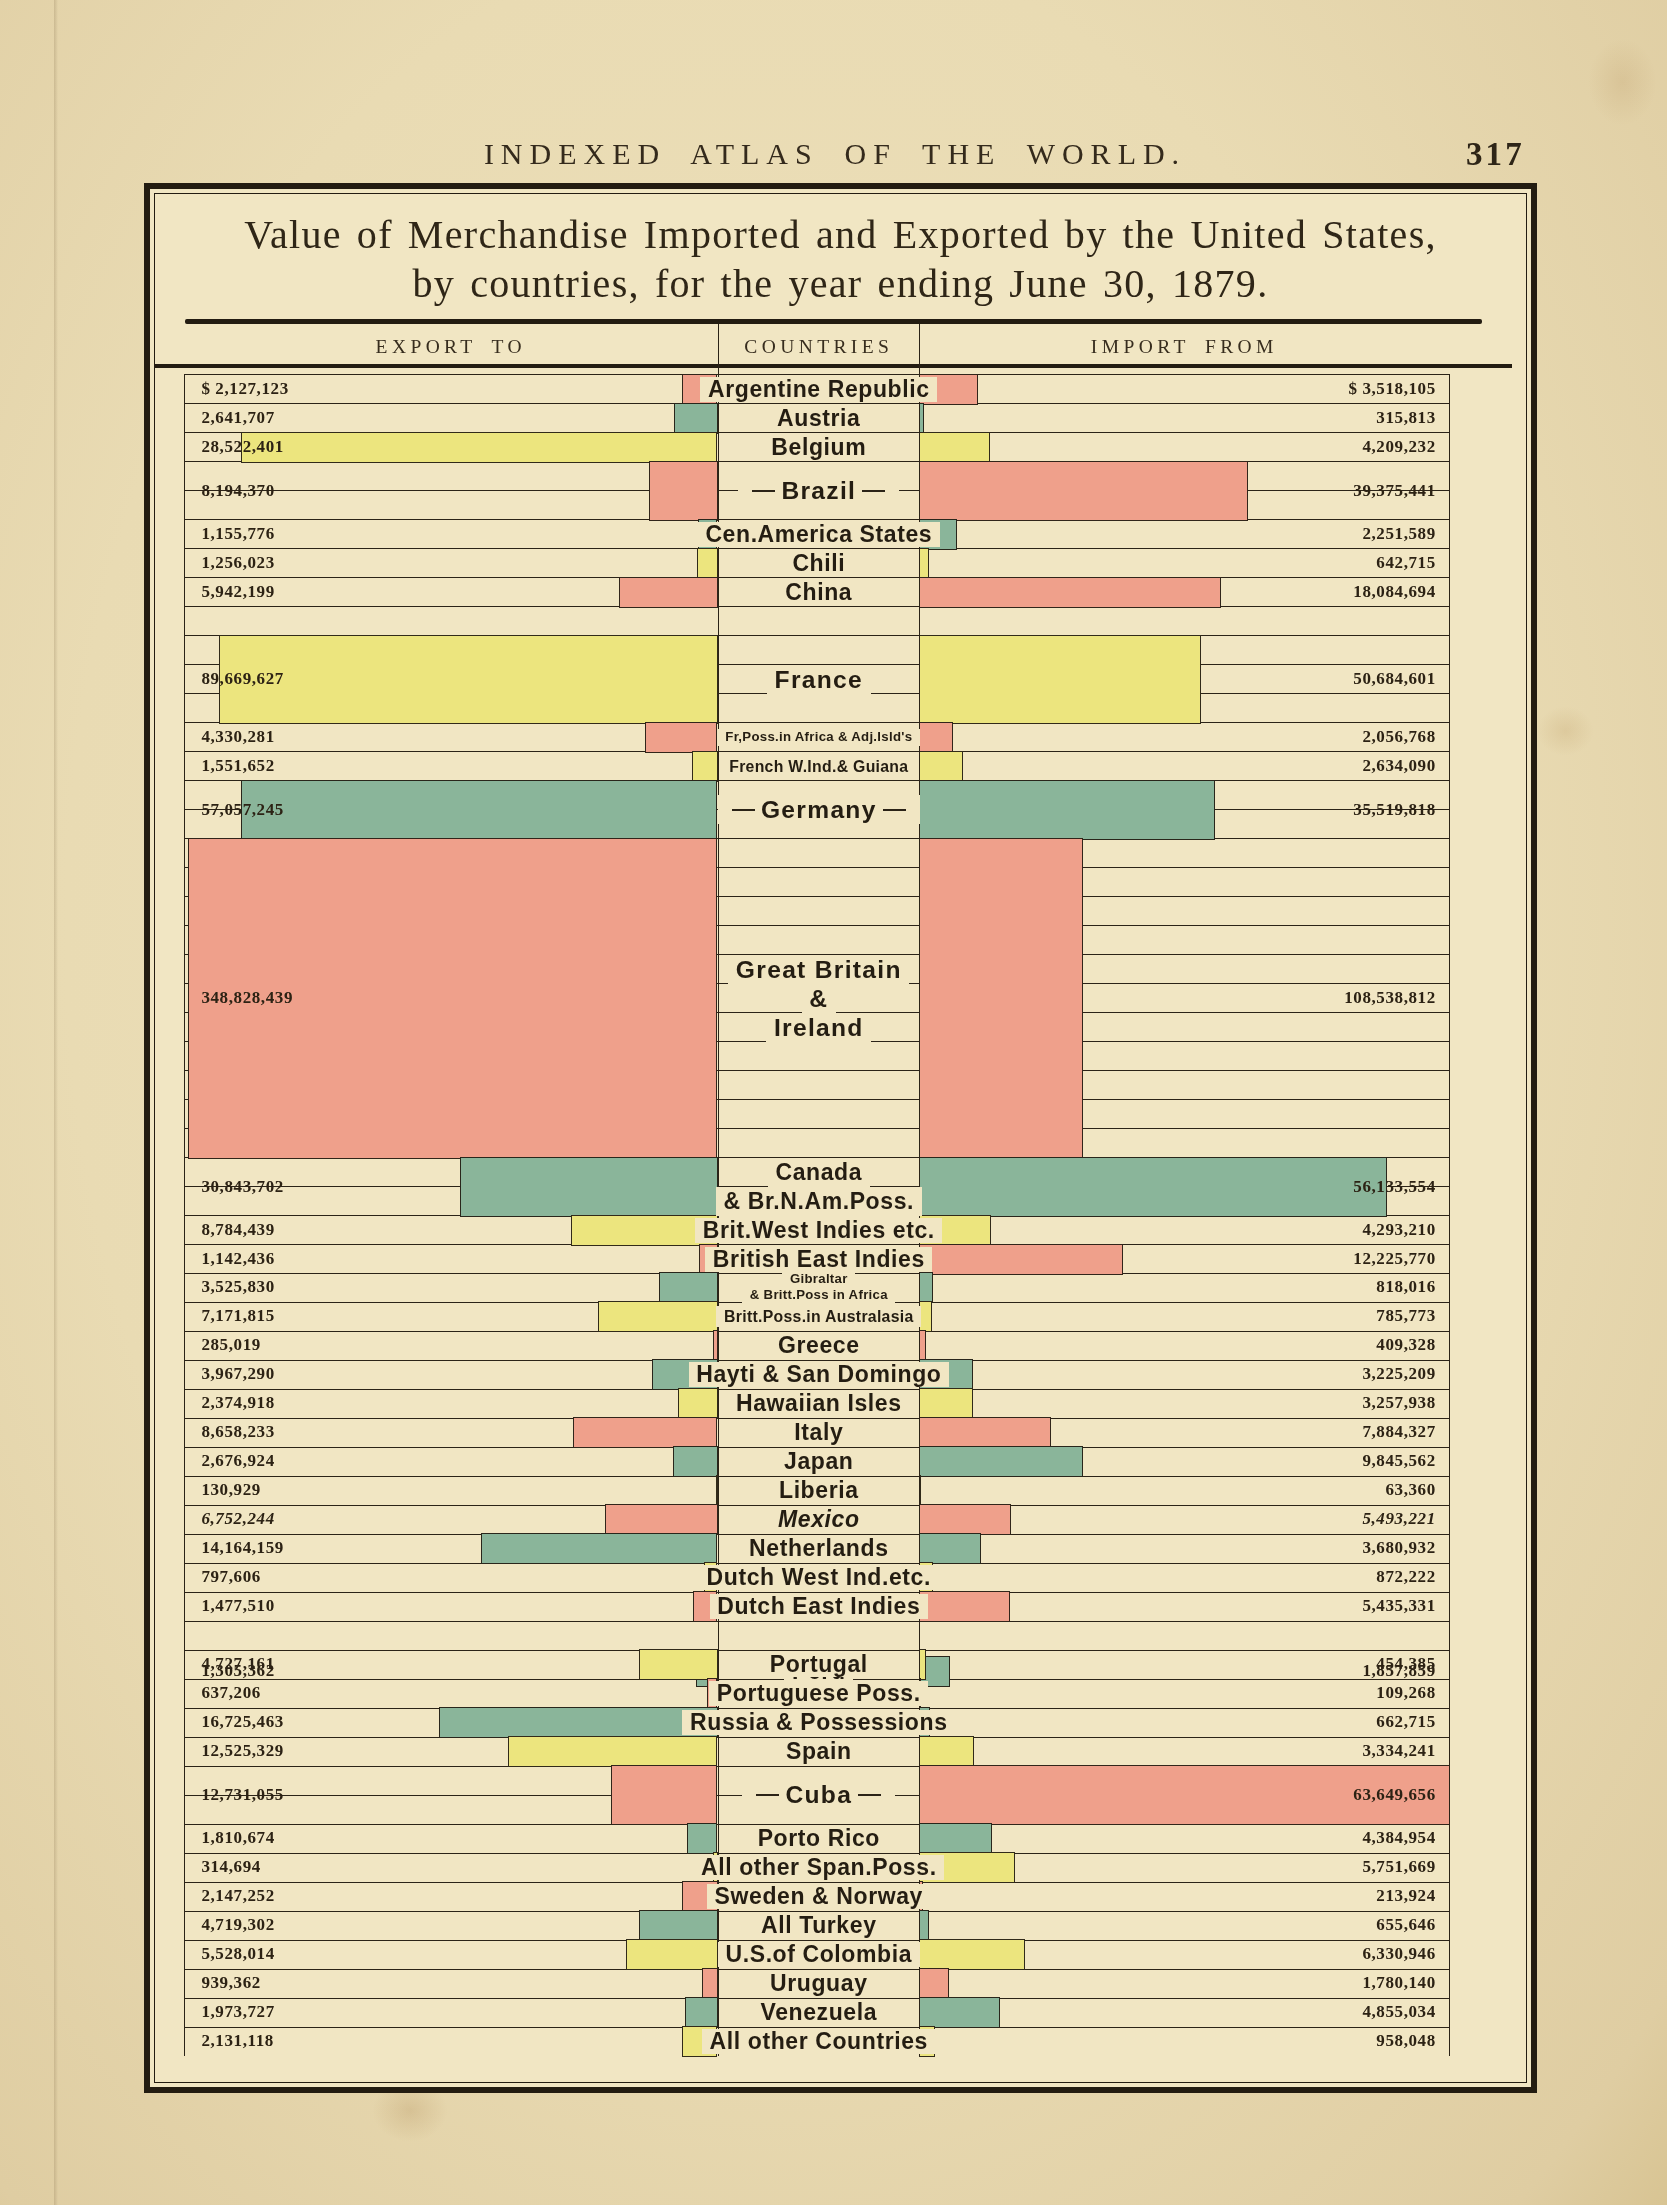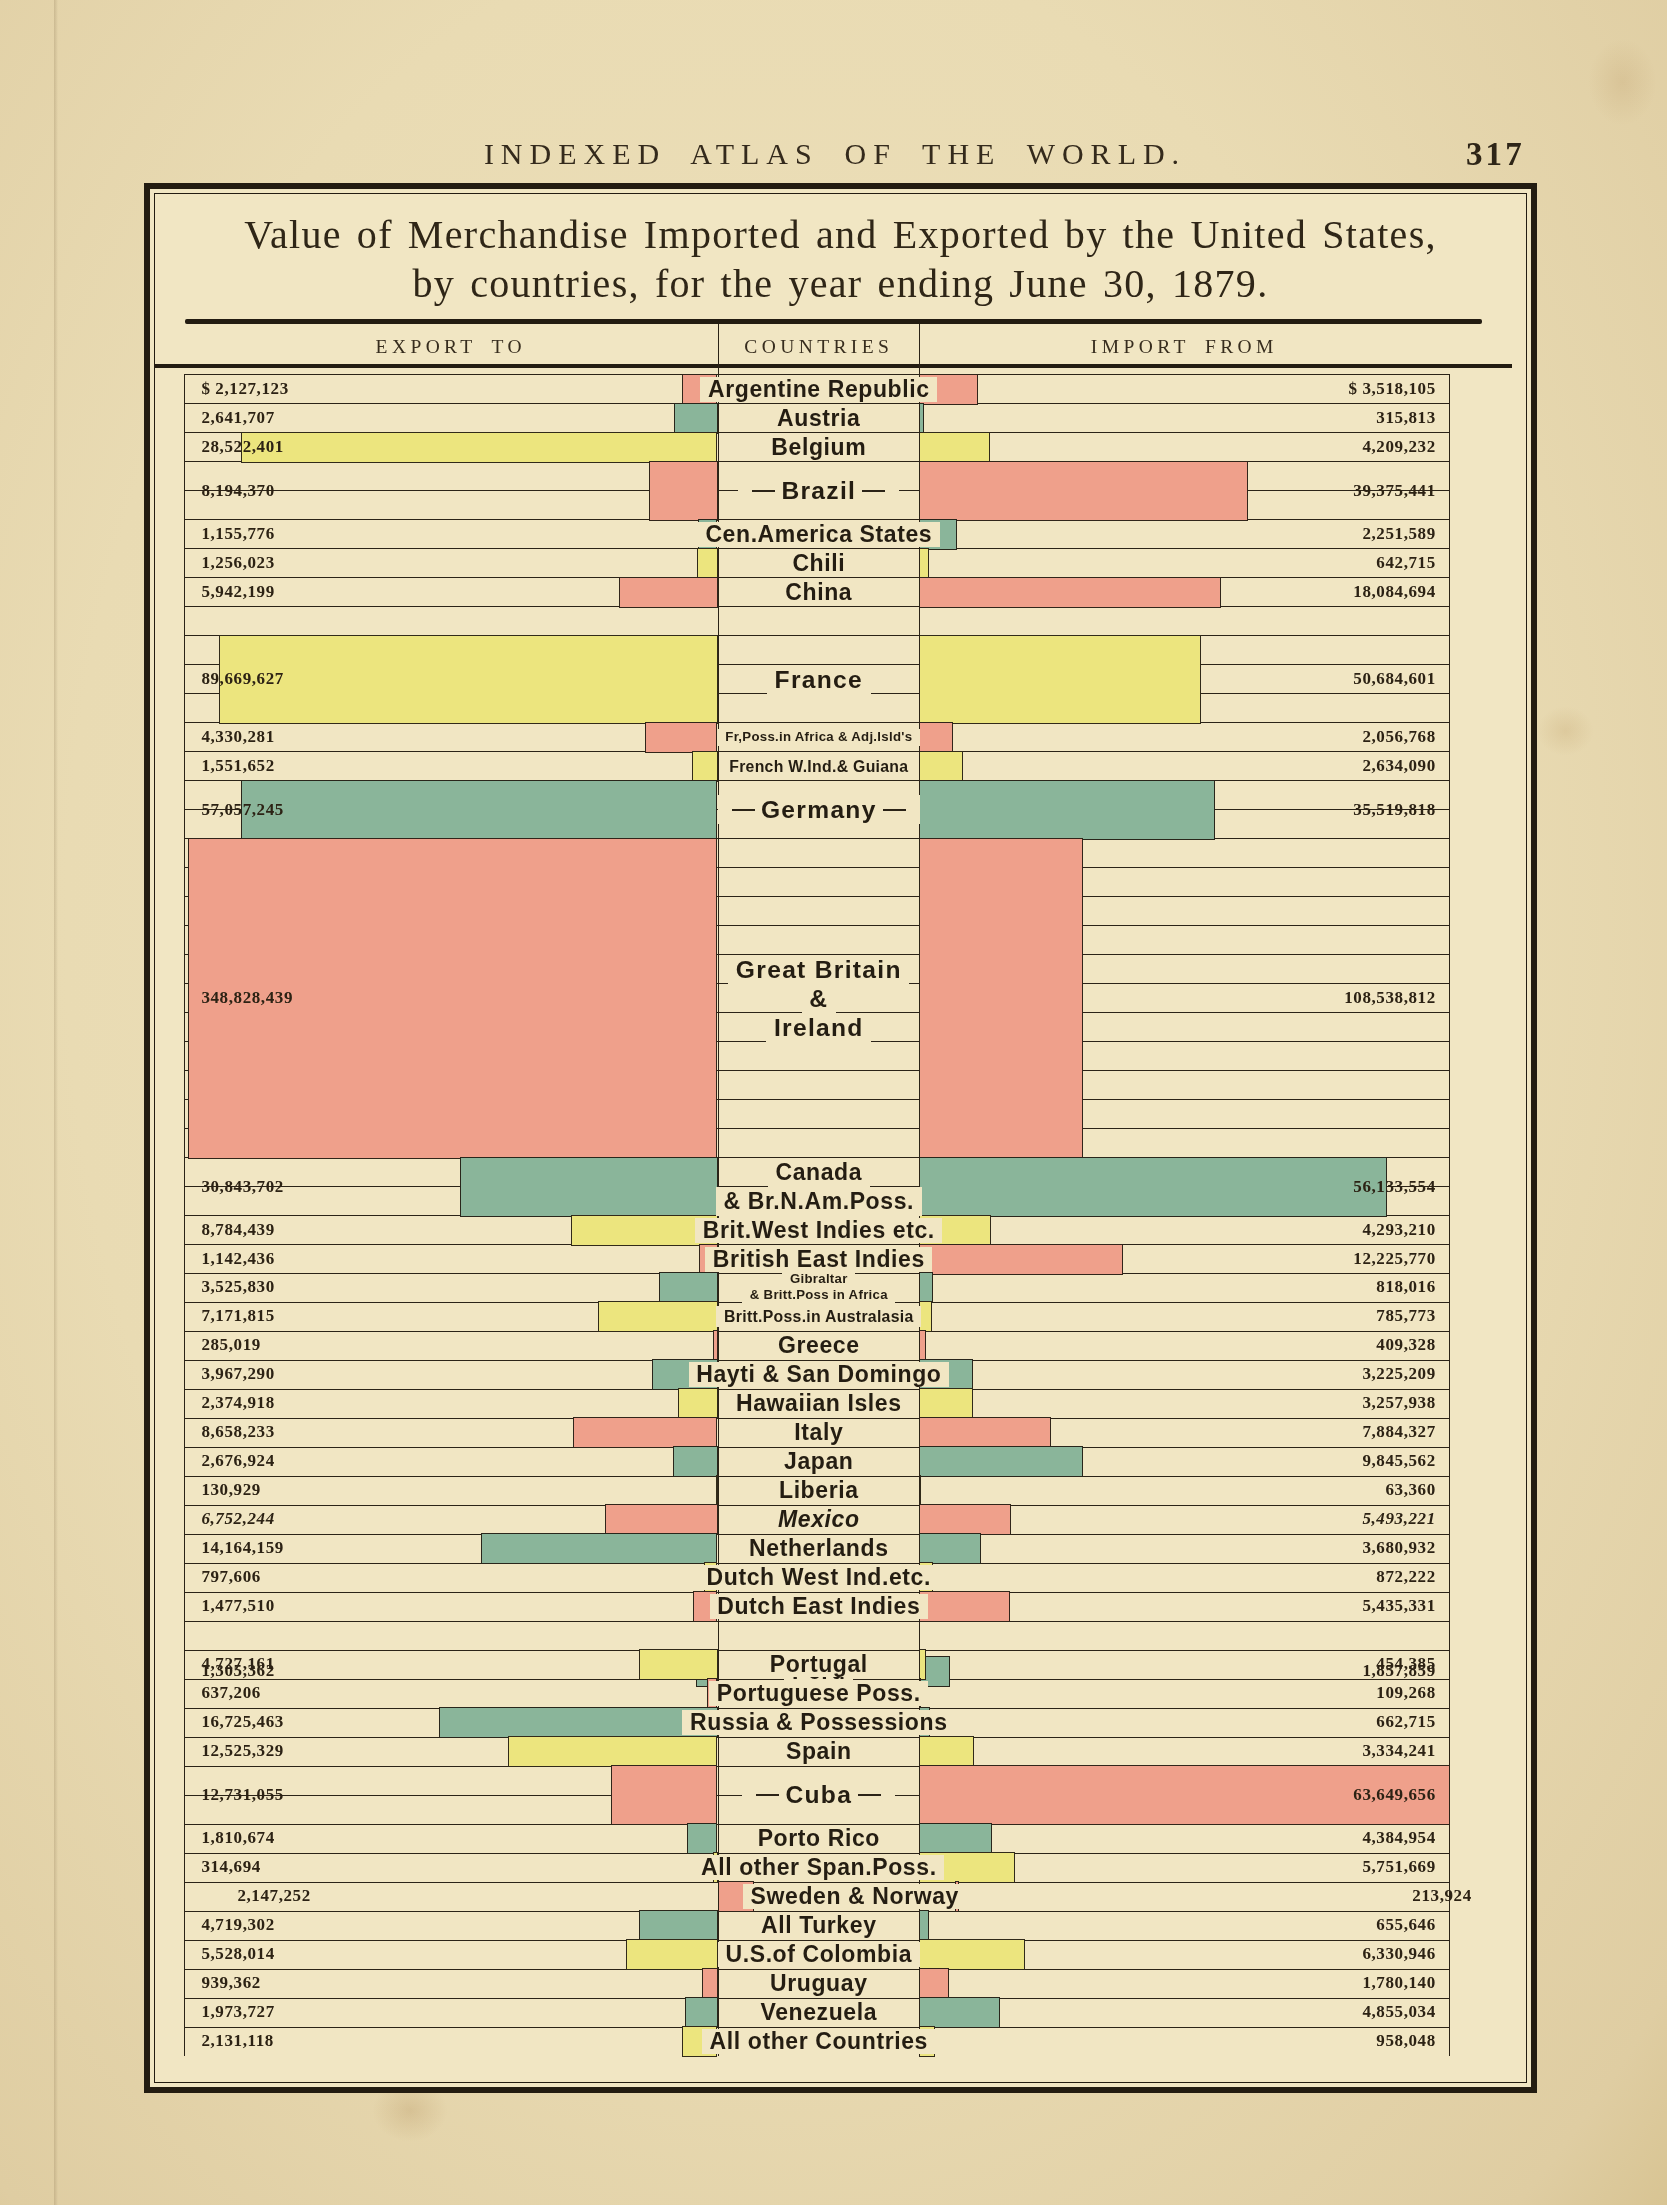--- a/index.html
+++ b/index.html
@@ -462,21 +462,21 @@
           </div>
           <div class="grp" style="top: 1478px; height: 29px;">
             <div class="bar c-yellow" style="left: 529px; width: 5px;"></div>
             <div class="bar c-yellow" style="left: 735px; width: 96px;"></div>
             <div class="val e">314,694</div>
             <div class="val i">5,751,669</div>
             <div class="lbl">
               <div class="ln s-normal">All other Span.Poss.</div>
             </div>
           </div>
-          <div class="grp" style="top: 1507px; height: 29px; margin-left: 36px;">
+          <div class="grp" style="top: 1507px; height: 29px;">
             <div class="bar c-salmon" style="left: 498px; width: 36px;"></div>
             <div class="bar c-salmon" style="left: 735px; width: 3.8px;"></div>
             <div class="val e">2,147,252</div>
             <div class="val i">213,924</div>
             <div class="lbl">
               <div class="ln s-normal">Sweden &amp; Norway</div>
             </div>
           </div>
           <div class="grp" style="top: 1536px; height: 29px;">
             <div class="bar c-teal" style="left: 455px; width: 79px;"></div>

